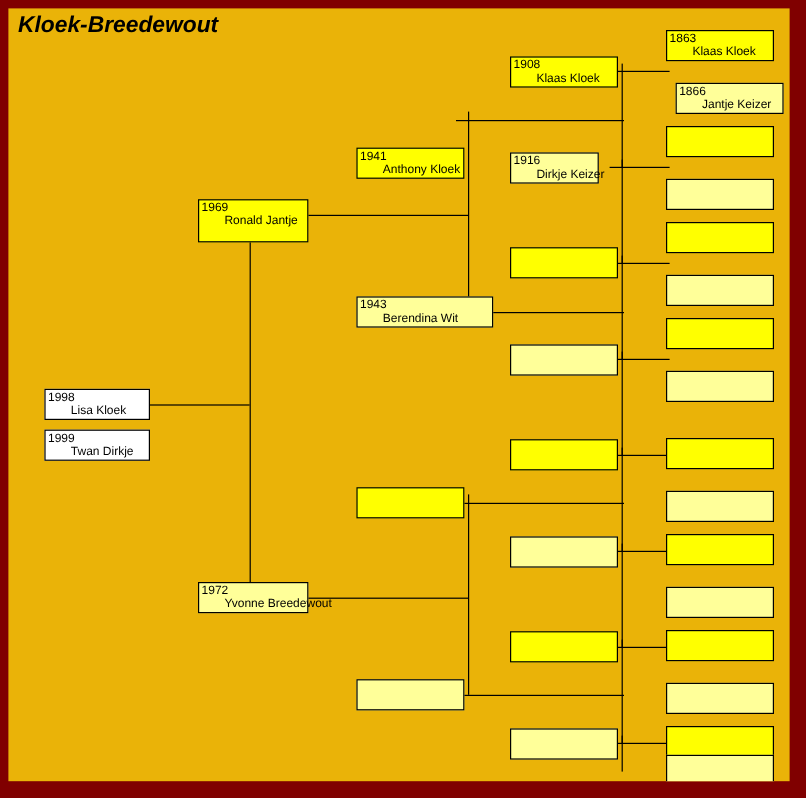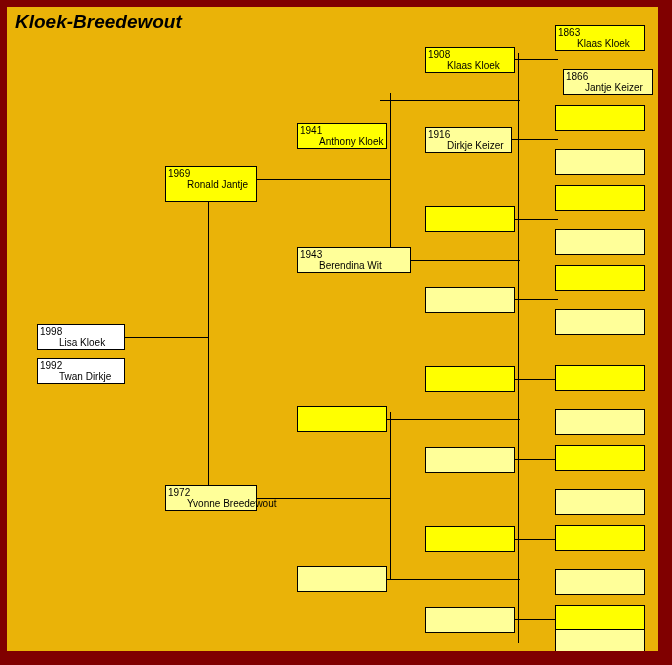--- a/index.html
+++ b/index.html
@@ -120,21 +120,21 @@
           <span class="nm"></span>
         </div>
         <div class="pbox female" style="left: 290px; top: 559px; width: 90px; height: 26px;">
           <span class="yr"></span>
           <span class="nm"></span>
         </div>
         <div class="pbox male" style="left: 418px; top: 40px; width: 90px; height: 26px;">
           <span class="yr">1908</span>
           <span class="nm">Klaas Kloek</span>
         </div>
-        <div class="pbox female" style="left: 418px; top: 120px; width: 87px; height: 26px;">
+        <div class="pbox female" style="left: 418px; top: 120px; width: 74px; height: 26px;">
           <span class="yr">1916</span>
           <span class="nm">Dirkje Keizer</span>
         </div>
         <div class="pbox male" style="left: 418px; top: 199px; width: 90px; height: 26px;">
           <span class="yr"></span>
           <span class="nm"></span>
         </div>
         <div class="pbox female" style="left: 418px; top: 280px; width: 90px; height: 26px;">
           <span class="yr"></span>
           <span class="nm"></span>
@@ -217,19 +217,19 @@
         </div>
         <div class="pbox female" style="left: 548px; top: 622px; width: 90px; height: 26px;">
           <span class="yr"></span>
           <span class="nm"></span>
         </div>
         <div class="pbox child" style="left: 30px; top: 317px; width: 88px; height: 26px;">
           <span class="yr">1998</span>
           <span class="nm">Lisa Kloek</span>
         </div>
         <div class="pbox child" style="left: 30px; top: 351px; width: 88px; height: 26px;">
-          <span class="yr">1992</span>
+          <span class="yr">1999</span>
           <span class="nm">Twan Dirkje</span>
         </div>
       </div>
 
   </div>
 </div>
 
 </body></html>

